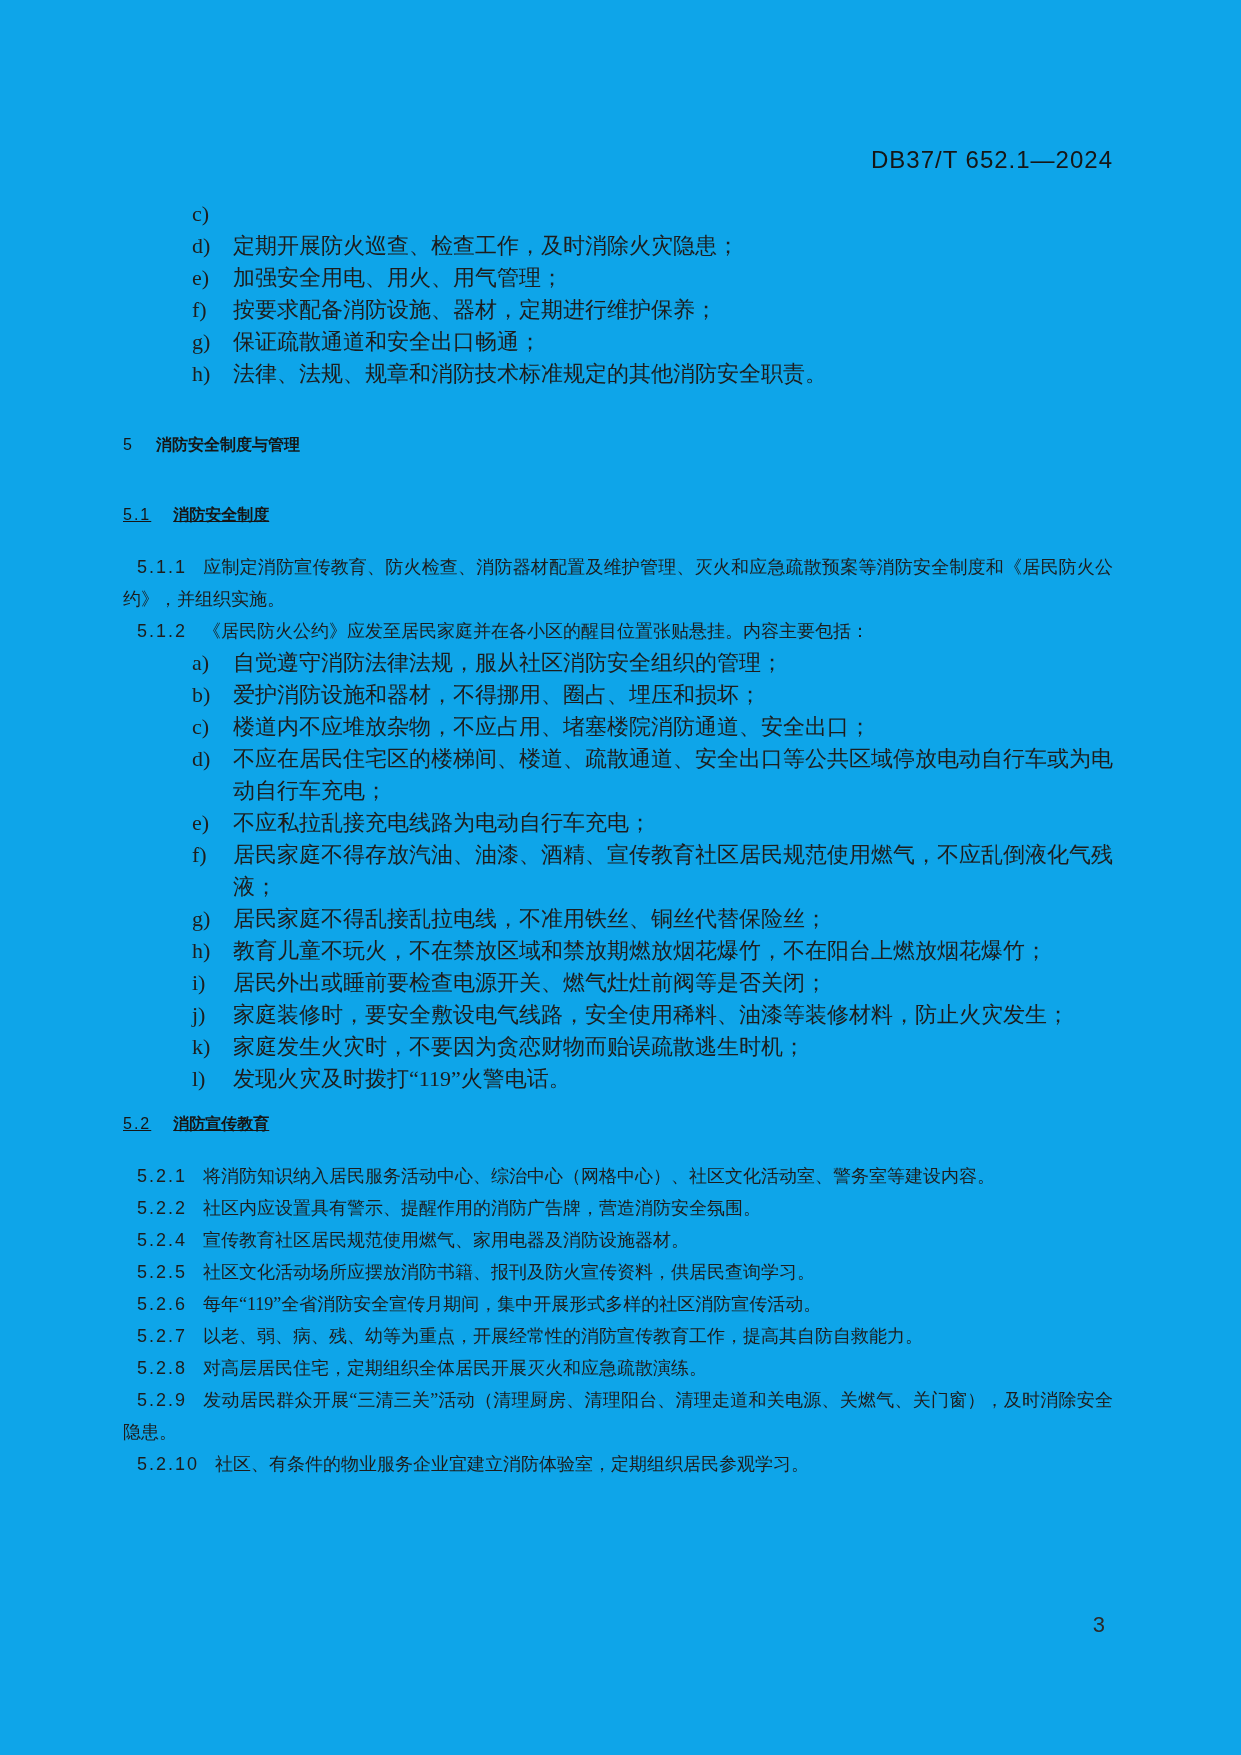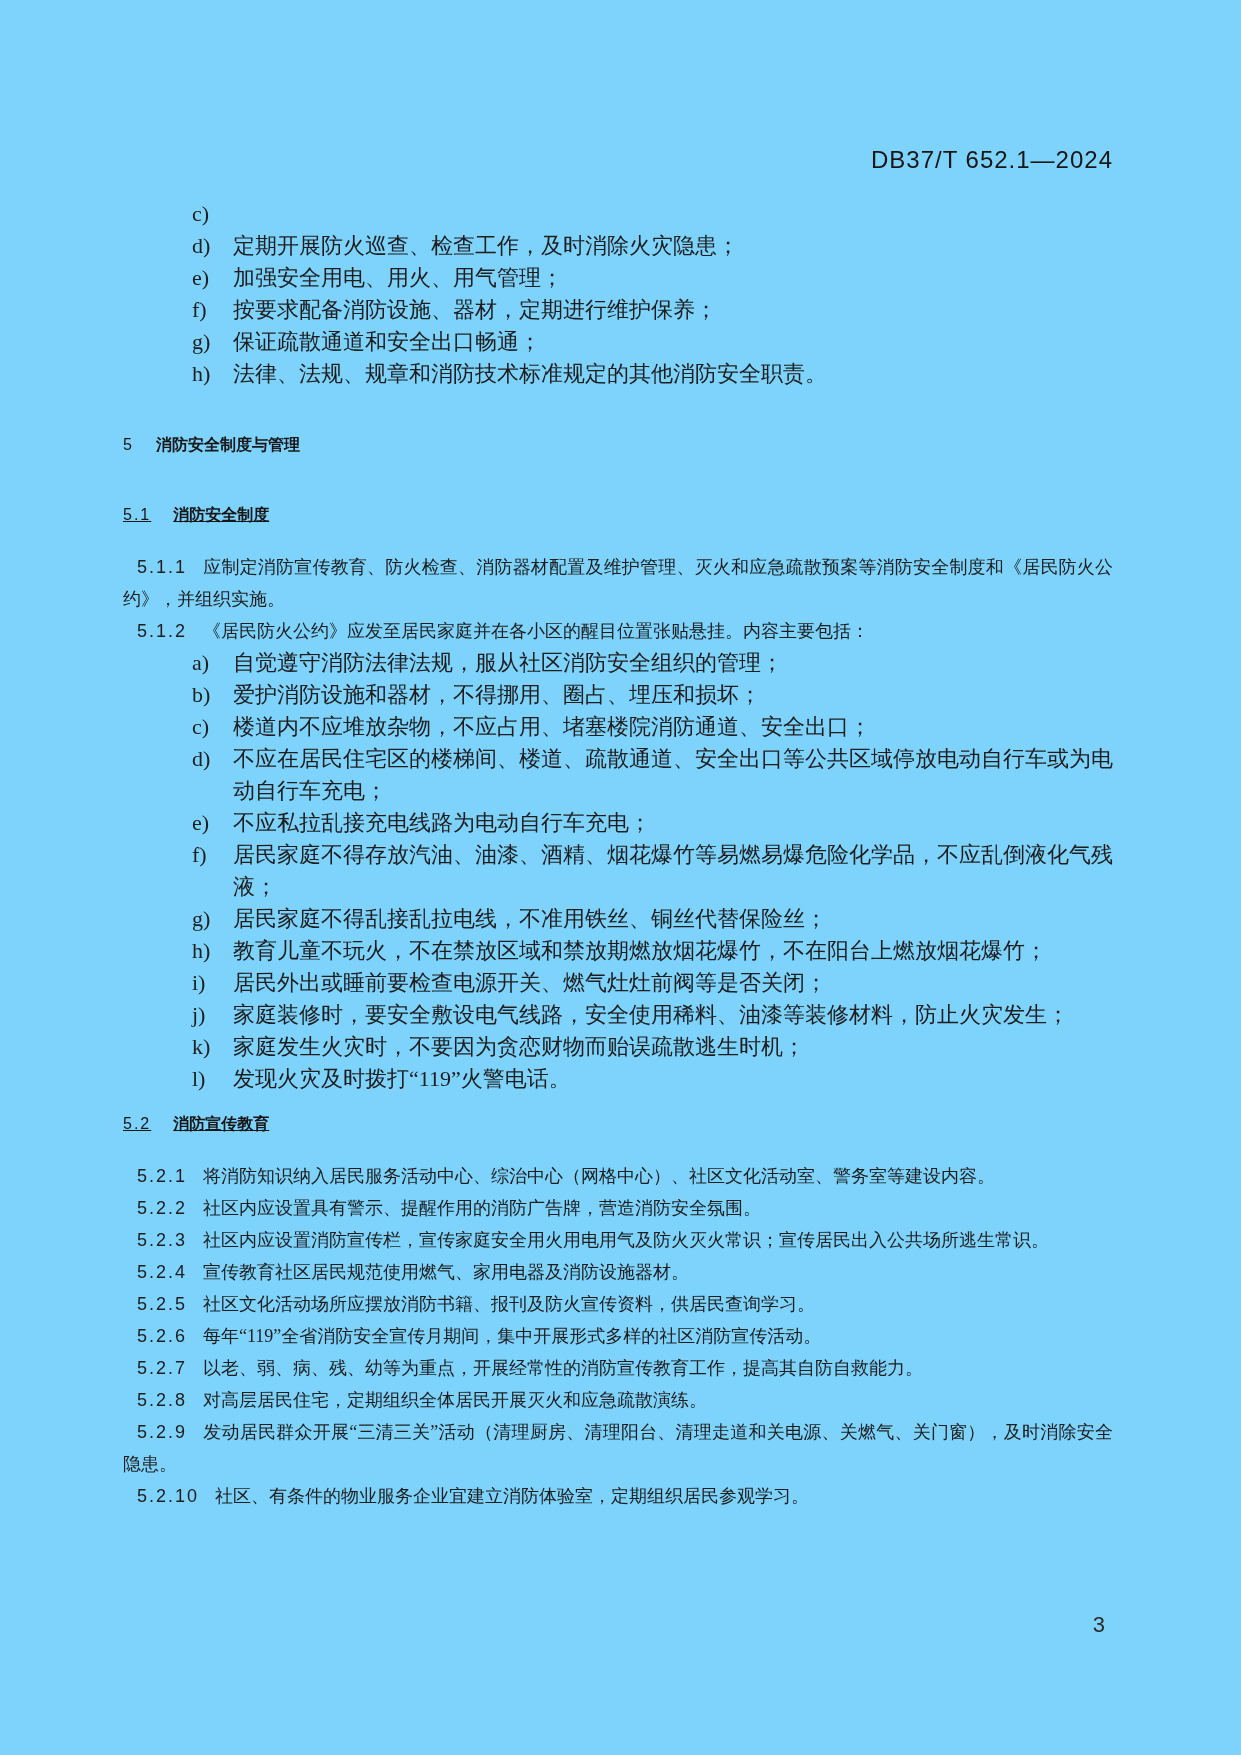--- a/index.html
+++ b/index.html
@@ -5,21 +5,21 @@
   * { margin:0; padding:0; box-sizing:border-box; }
   html, body { background:#ffffff; }
   body {
     width:1241px; height:1755px;
     font-family:"Liberation Serif","DejaVu Serif",serif;
     color:#1d1d1d;
   }
   .page {
     position:relative;
     width:1241px; height:1755px;
-    background:#7dd3fc;
+    background:#0ea5e9;
     overflow:hidden;
   }
 
   
   .doc-header {
     width:990px;
     margin-left:123px;
     padding:0; margin-top:0;
     text-align:right;
     font-family:"Liberation Sans","DejaVu Sans",sans-serif;
@@ -171,21 +171,21 @@
         <span class="txt">不应在居民住宅区的楼梯间、楼道、疏散通道、安全出口等公共区域停放电动自行车或为电动自行车充电；</span>
       </div>
 
       <div class="li">
         <span class="lbl">e)</span>
         <span class="txt">不应私拉乱接充电线路为电动自行车充电；</span>
       </div>
 
       <div class="li">
         <span class="lbl">f)</span>
-        <span class="txt">居民家庭不得存放汽油、油漆、酒精、烟花爆竹等易燃易爆危险化学品，不应乱倒液化气残液；</span>
+        <span class="txt">居民家庭不得存放汽油、油漆、酒精、宣传教育社区居民规范使用燃气，不应乱倒液化气残液；</span>
       </div>
 
       <div class="li">
         <span class="lbl">g)</span>
         <span class="txt">居民家庭不得乱接乱拉电线，不准用铁丝、铜丝代替保险丝；</span>
       </div>
 
       <div class="li">
         <span class="lbl">h)</span>
         <span class="txt">教育儿童不玩火，不在禁放区域和禁放期燃放烟花爆竹，不在阳台上燃放烟花爆竹；</span>
@@ -219,23 +219,20 @@
   <div class="clauses c2 col">
 
       <p class="clause">
         <span class="num">5.2.1</span><span>将消防知识纳入居民服务活动中心、综治中心（网格中心）、社区文化活动室、警务室等建设内容。</span>
       </p>
 
       <p class="clause">
         <span class="num">5.2.2</span><span>社区内应设置具有警示、提醒作用的消防广告牌，营造消防安全氛围。</span>
       </p>
 
-      <p class="clause">
-        <span class="num">5.2.3</span><span>社区内应设置消防宣传栏，宣传家庭安全用火用电用气及防火灭火常识；宣传居民出入公共场所逃生常识。</span>
-      </p>
 
       <p class="clause">
         <span class="num">5.2.4</span><span>宣传教育社区居民规范使用燃气、家用电器及消防设施器材。</span>
       </p>
 
       <p class="clause">
         <span class="num">5.2.5</span><span>社区文化活动场所应摆放消防书籍、报刊及防火宣传资料，供居民查询学习。</span>
       </p>
 
       <p class="clause">

